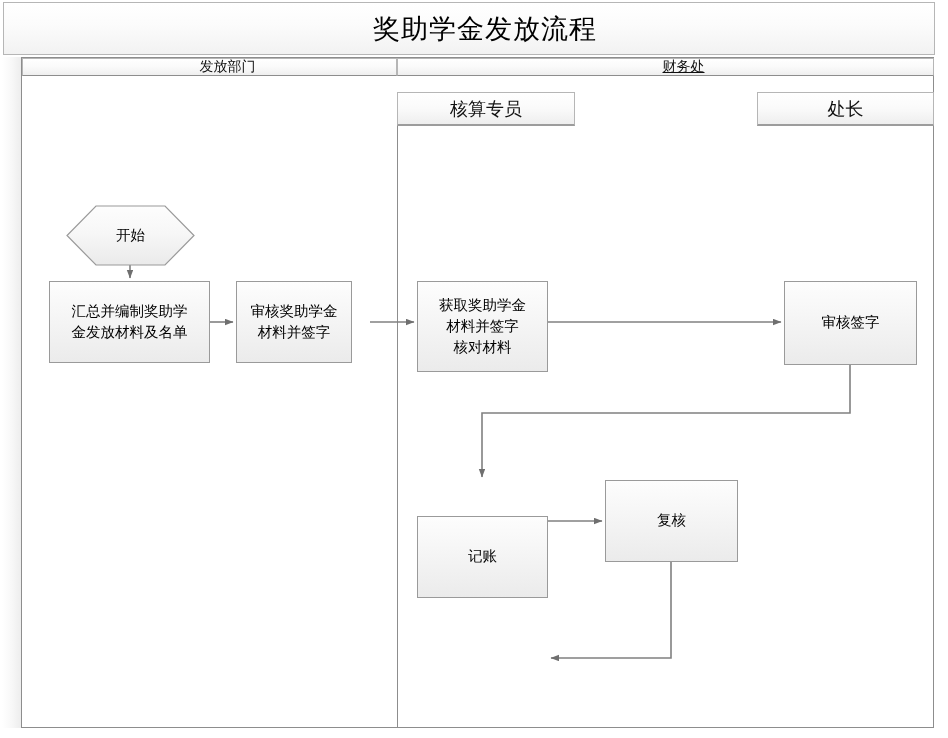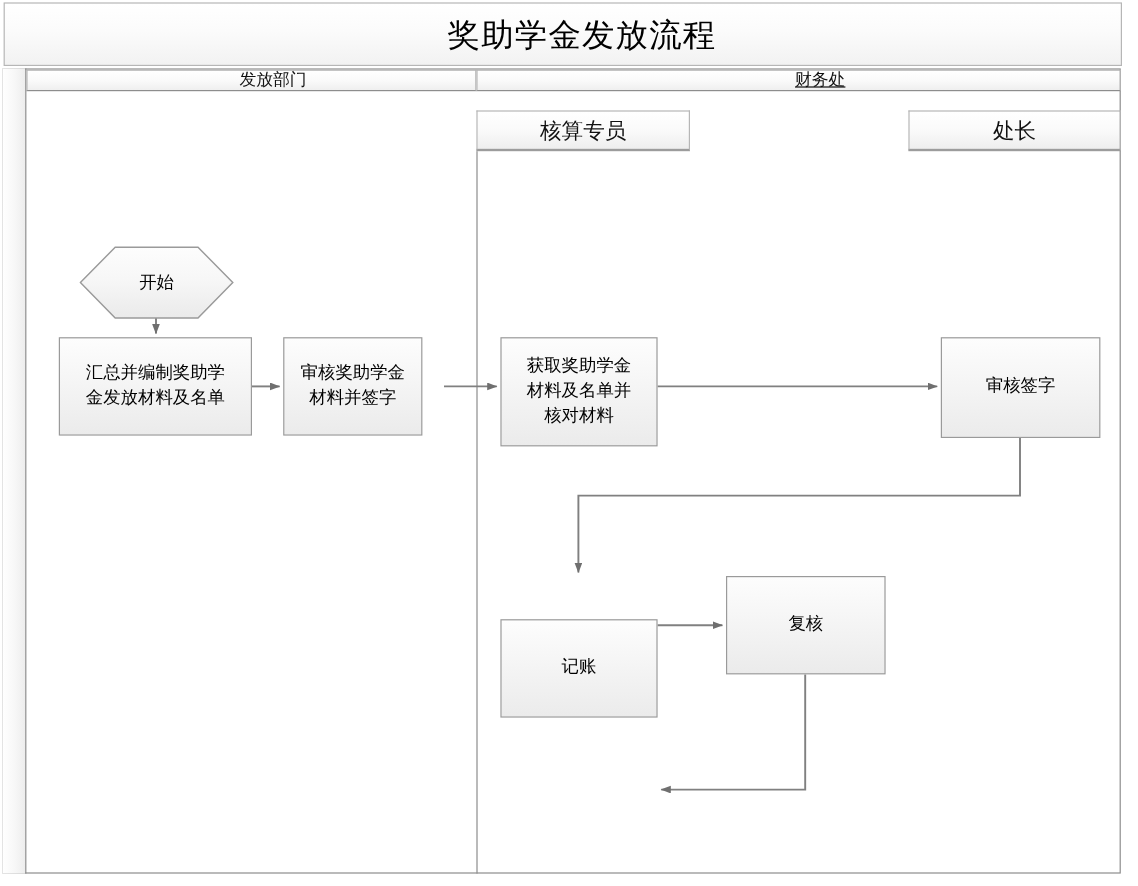--- a/index.html
+++ b/index.html
@@ -229,21 +229,21 @@
 金发放材料及名单</span>
   </div>
 
   <div class="node" style="left:236px; top:281px; width:116px; height:82px; white-space:pre-line;">
     <span>审核奖助学金
 材料并签字</span>
   </div>
 
   <div class="node" style="left:417px; top:281px; width:131px; height:91px; white-space:pre-line;">
     <span>获取奖助学金
-材料及名单并
+材料并签字
 核对材料</span>
   </div>
 
   <div class="node" style="left:784px; top:281px; width:133px; height:84px;">
     <span>审核签字</span>
   </div>
 
   <div class="node" style="left:417px; top:480px; width:131px; height:82px;margin-top:36px;">
     <span>记账</span>
   </div>

